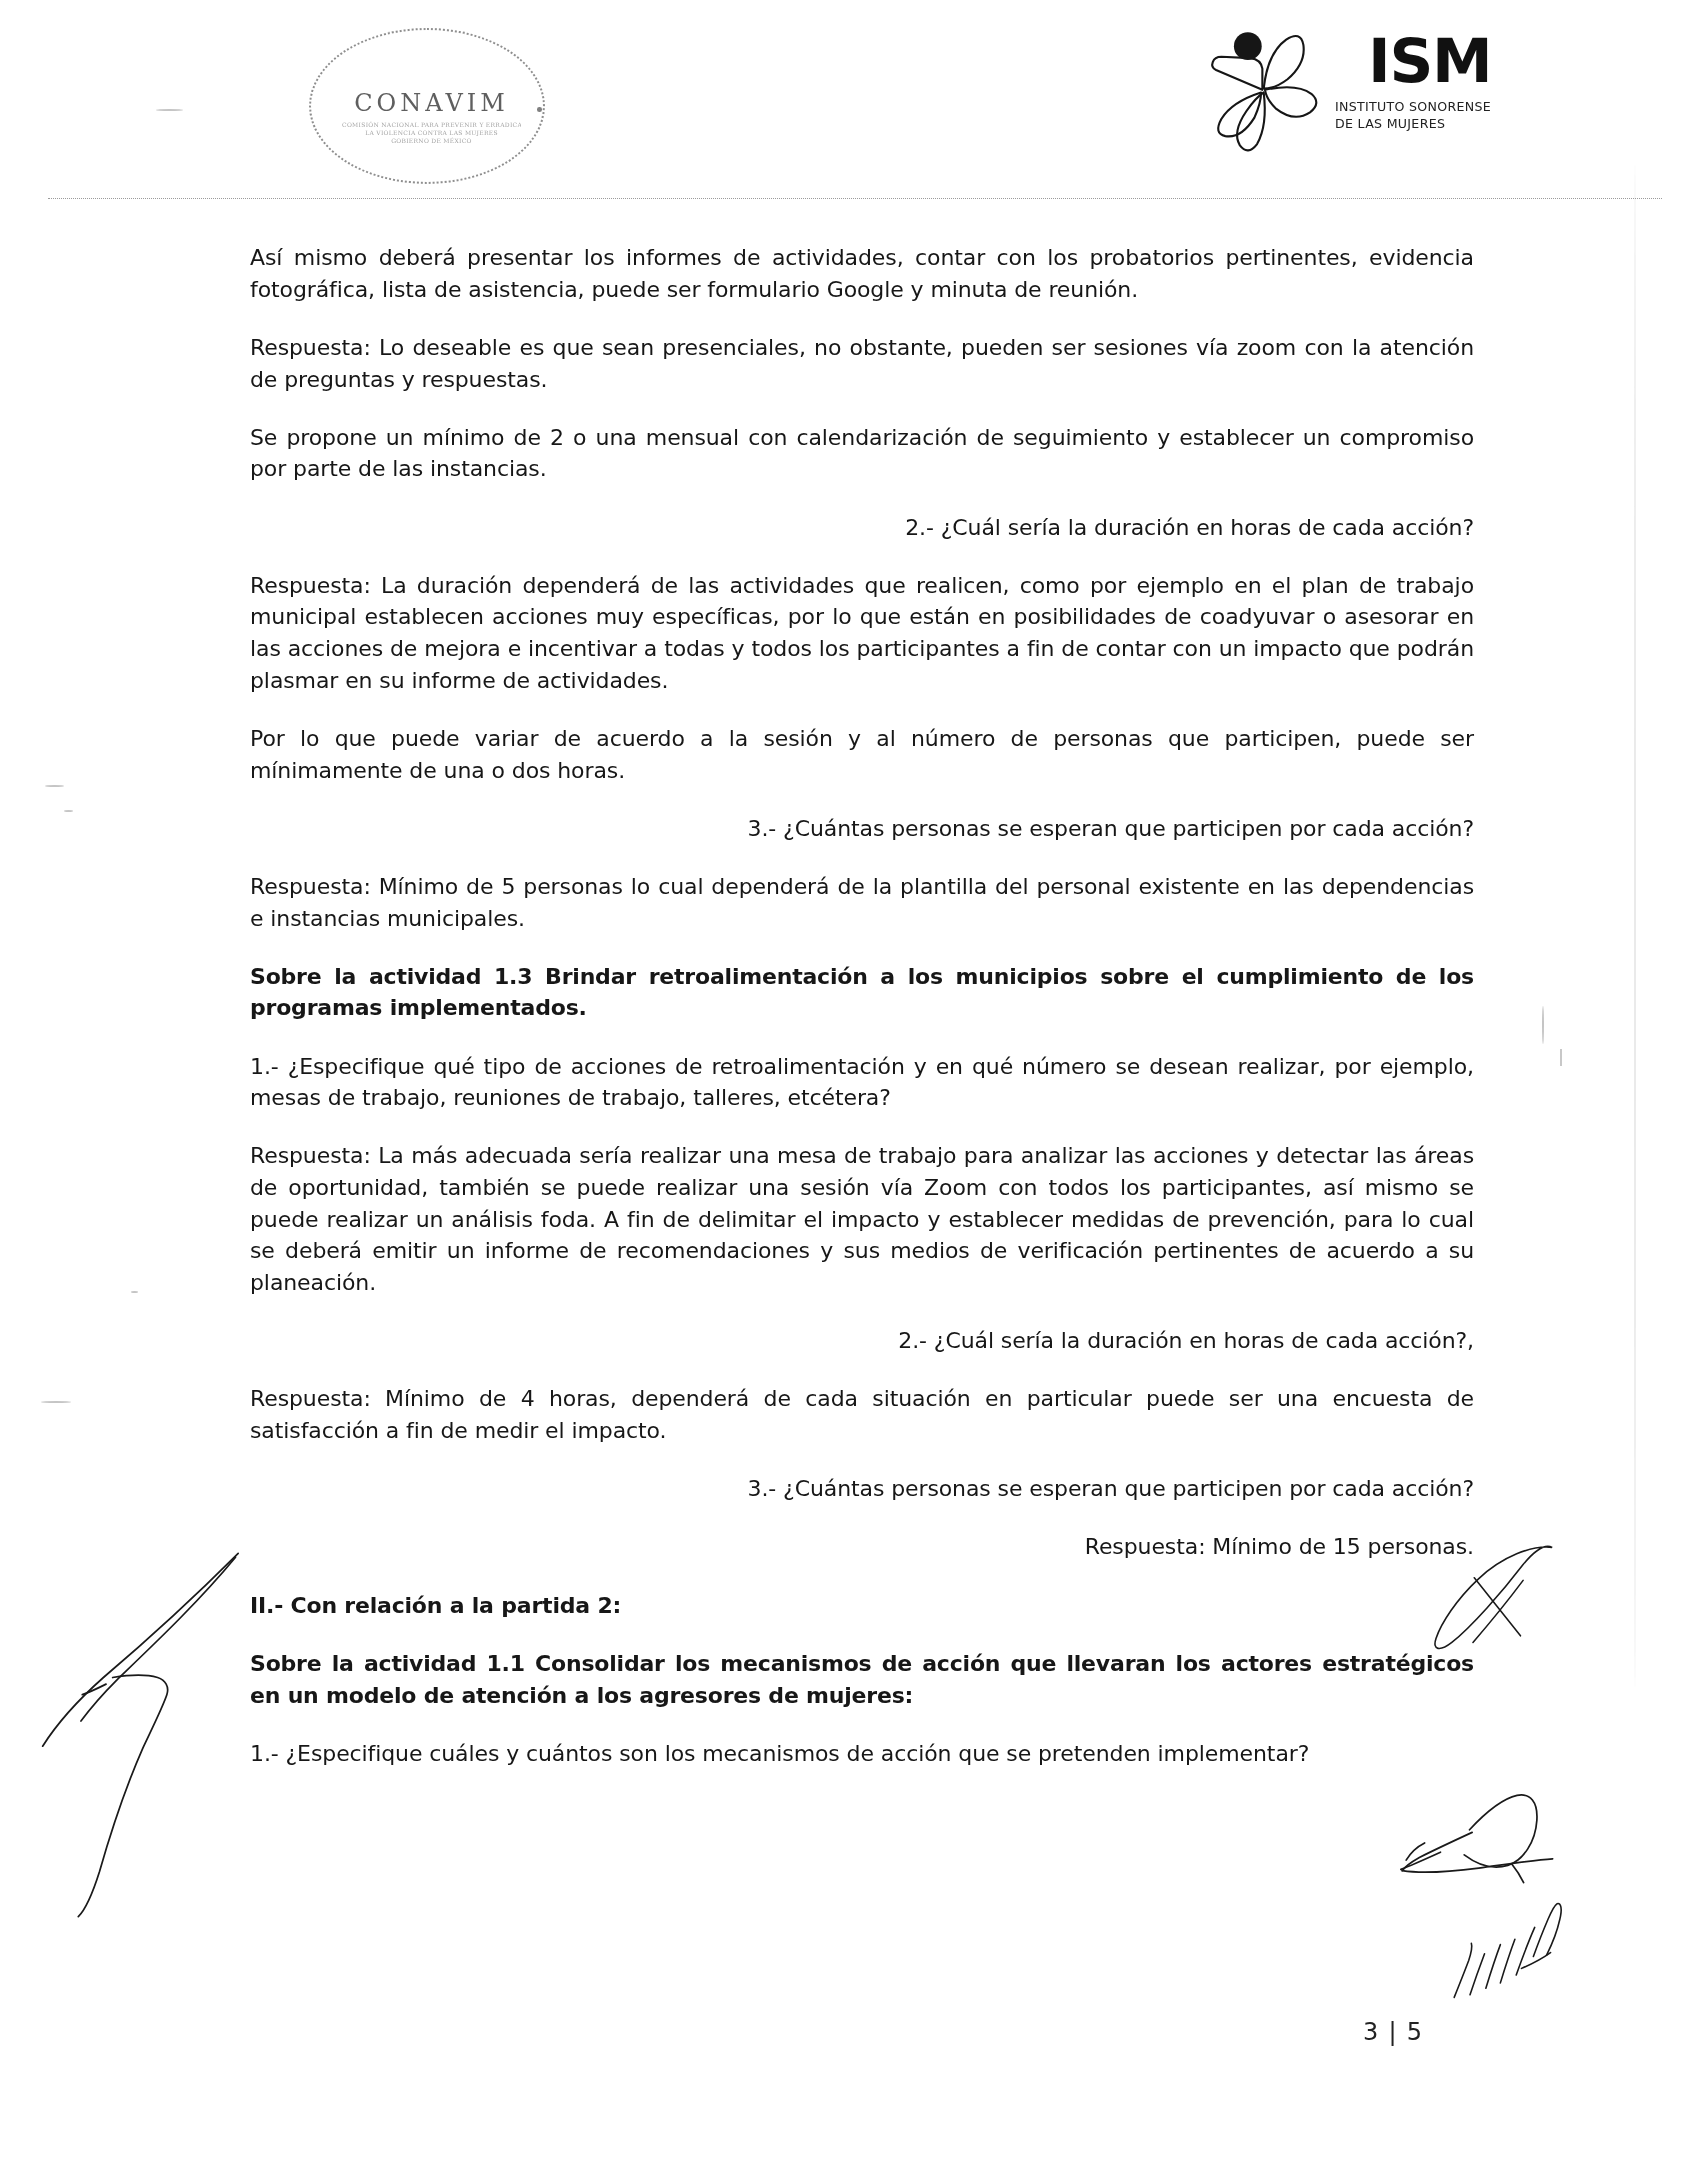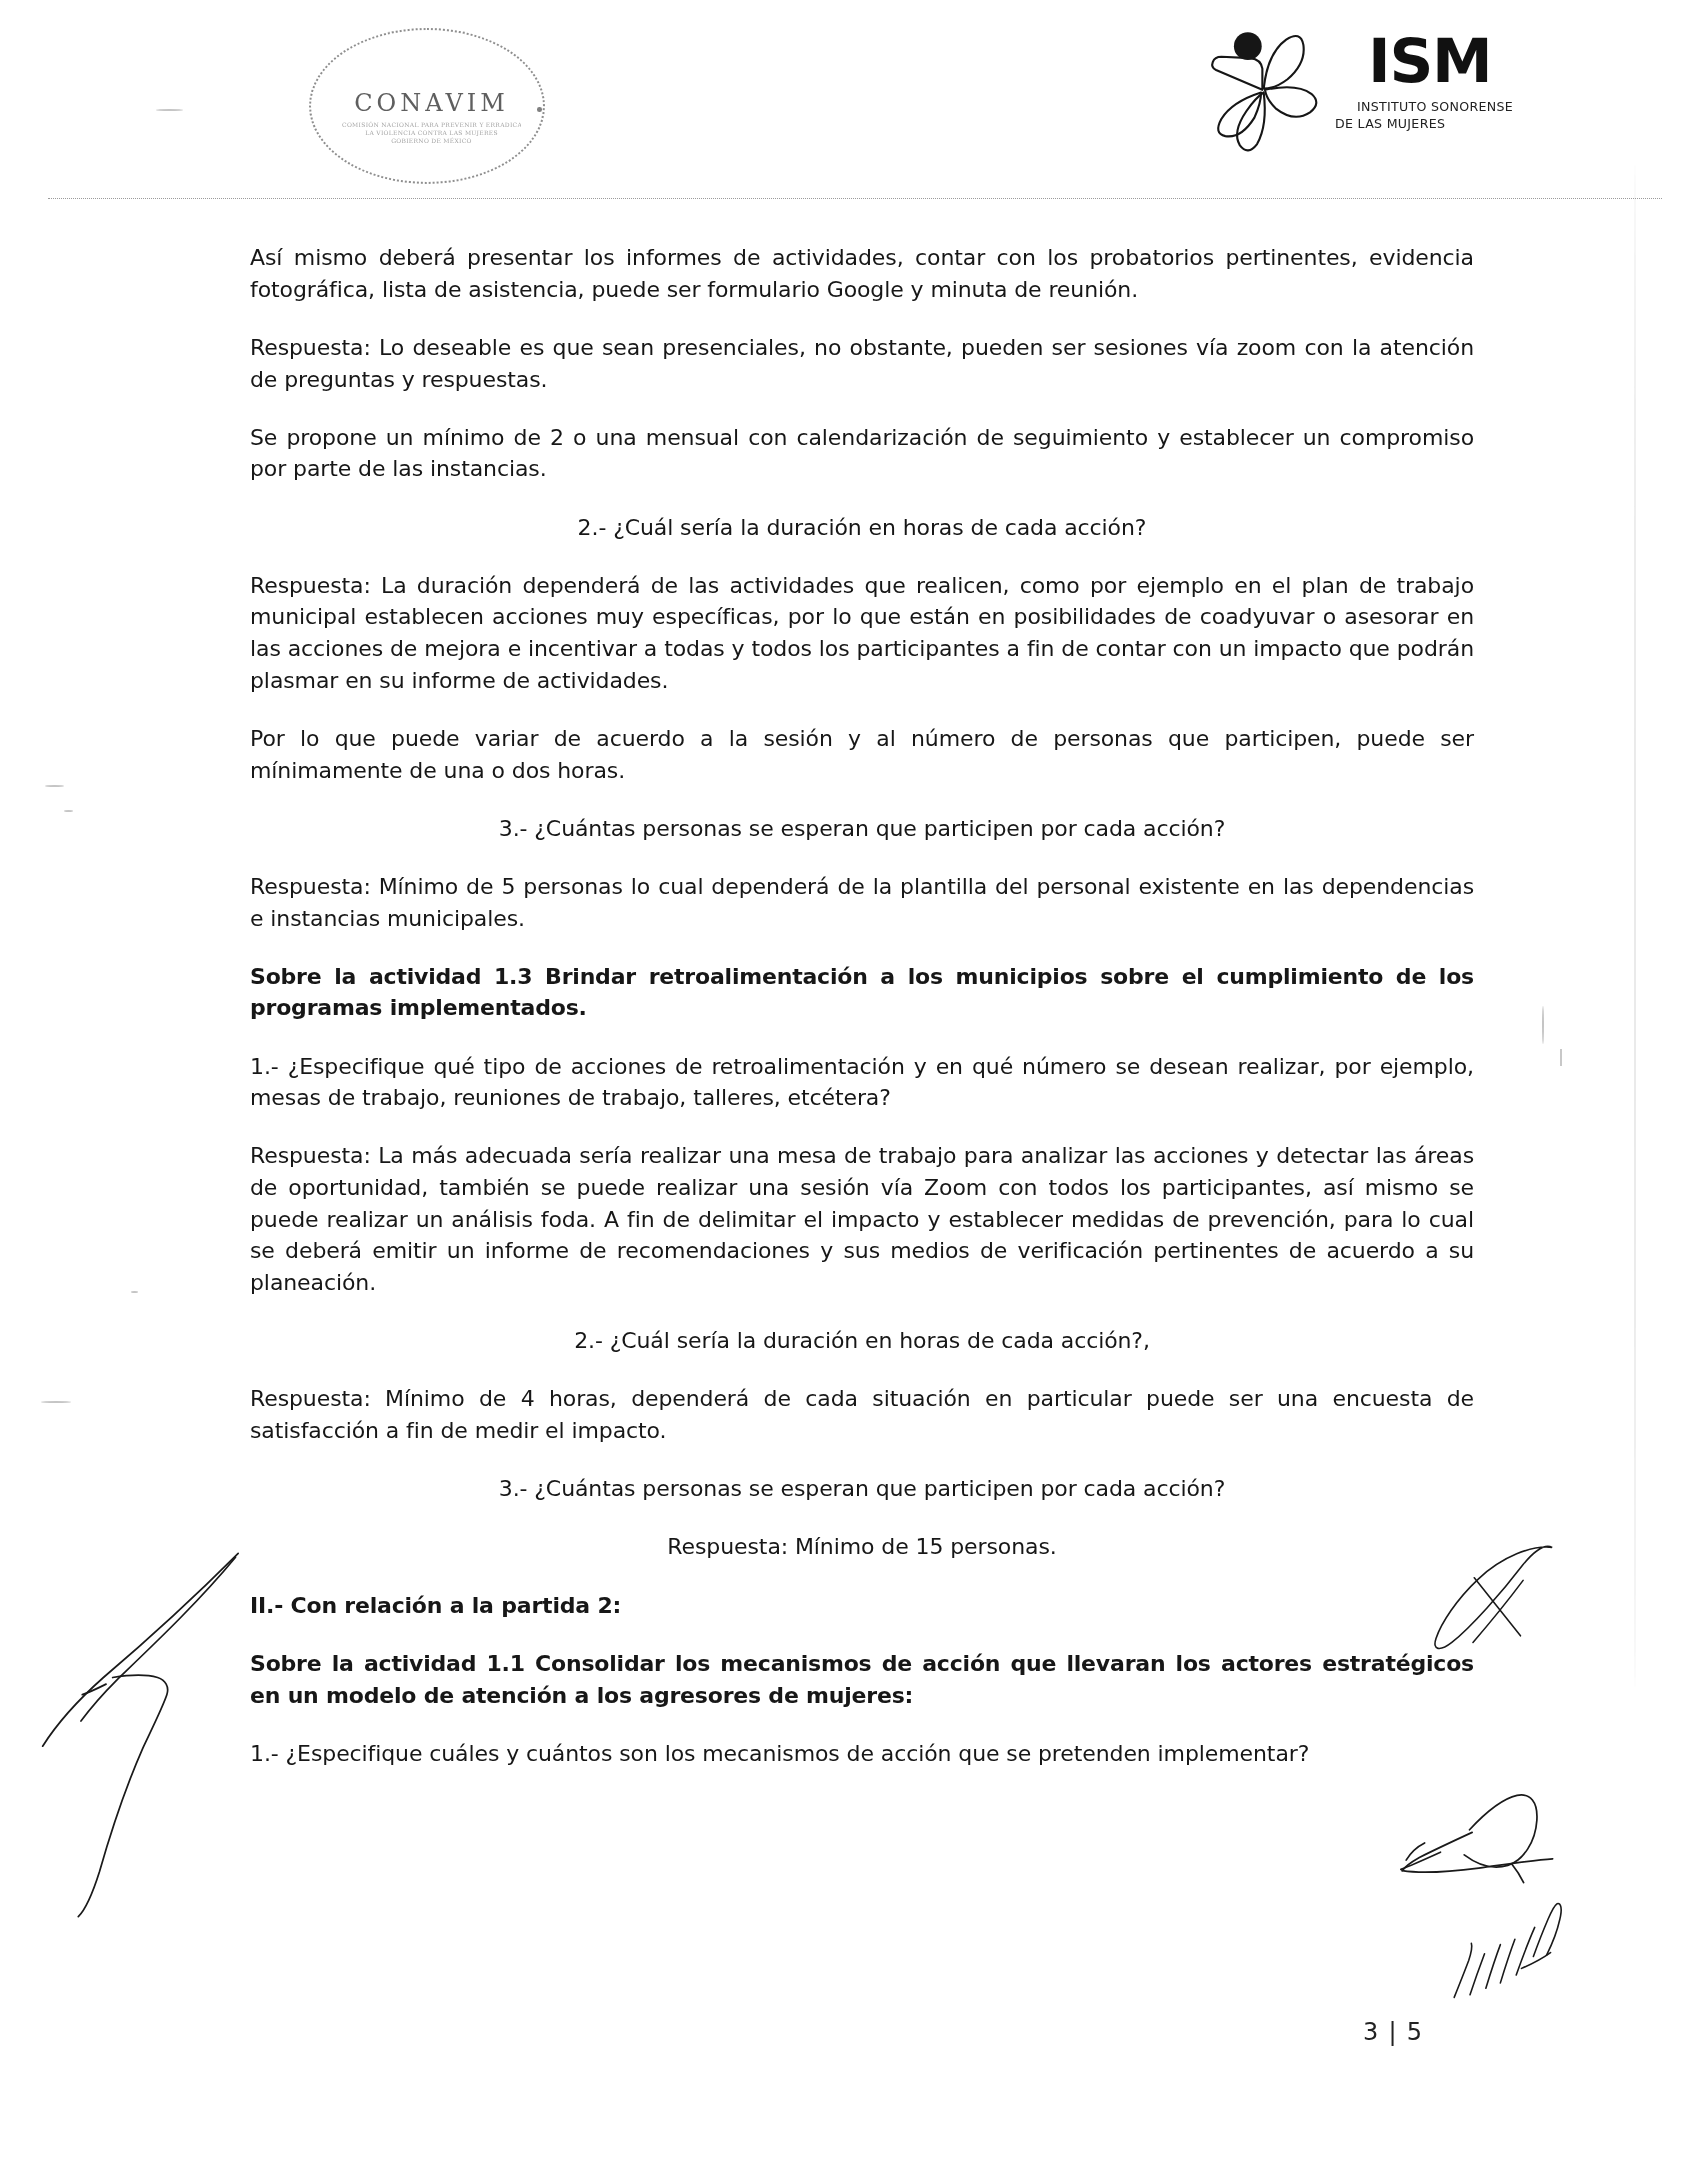--- a/index.html
+++ b/index.html
@@ -102,21 +102,21 @@
   }
   .ism-line1, .ism-line2 {
     position: absolute;
     left: 131px;
     font-family: "DejaVu Sans", sans-serif;
     font-size: 12.6px;
     letter-spacing: 0.3px;
     color: #222;
     white-space: nowrap;
   }
-  .ism-line1 { top: 74px; margin-left: 22px; }
+  .ism-line1 { top: 74px; }
   .ism-line2 { top: 91px; }
 
   .header-rule {
     position: absolute;
     left: 32px;
     top: 198px;
     width: 1614px;
     height: 0;
     border-top: 1.3px dotted #7a7a7a;
     opacity: 0.75;
@@ -131,21 +131,21 @@
   }
   p.para {
     margin: 0 0 26.5px 0;
     font-family: "DejaVu Sans", sans-serif;
     font-size: 22px;
     line-height: 1.44;
     text-align: justify;
     color: #171717;
     letter-spacing: -0.1px;
   }
-  p.para.nojust { text-align: center; }
+  p.para.nojust { text-align: right; }
   p.para.bold {
     font-weight: bold;
     letter-spacing: -0.2px;
   }
 
   
   .page-number {
     position: absolute;
     left: 1363px;
     top: 2018px;

